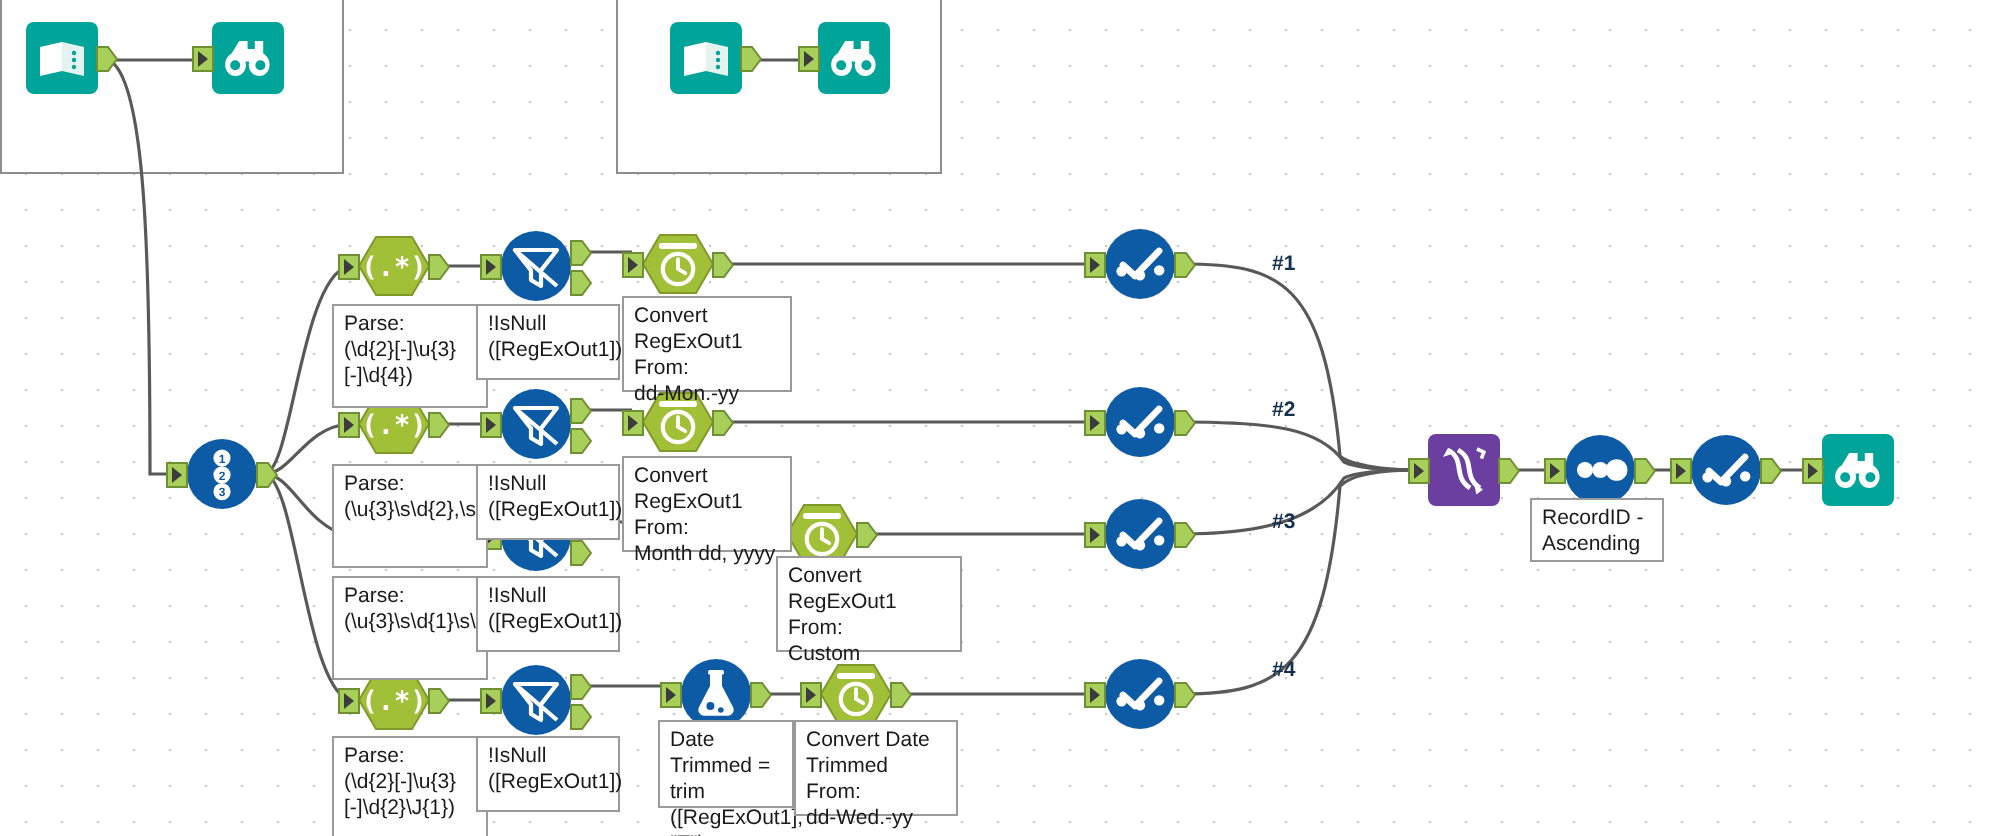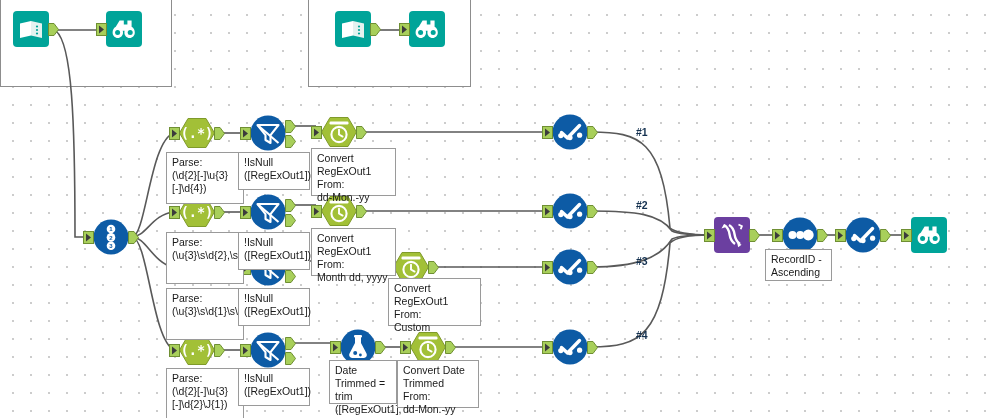--- a/index.html
+++ b/index.html
@@ -665,21 +665,21 @@
       <div class="note" style="left: 166px; top: 368px; width: 78px; height: 52px;">Parse:
 (\d{2}[-]\u{3}[-]\d{2}\J{1})</div>
       <div class="note" style="left: 238px; top: 368px; width: 72px; height: 38px;">!IsNull
 ([RegExOut1])</div>
       <div class="note" style="left: 329px; top: 360px; width: 68px; height: 44px;">Date Trimmed =
 trim
 ([RegExOut1],
 "T")</div>
       <div class="note" style="left: 397px; top: 360px; width: 82px; height: 48px;">Convert Date
 Trimmed From:
-dd-Mon.-yy</div>
+dd-Wed.-yy</div>
       <div class="note" style="left: 765px; top: 249px; width: 67px; height: 32px;">RecordID -
 Ascending</div>
     </div>
 
   <div id="conn-labels">
       <div class="conn-label" style="left: 636px; top: 126px;">#1</div>
       <div class="conn-label" style="left: 636px; top: 199px;">#2</div>
       <div class="conn-label" style="left: 636px; top: 255px;">#3</div>
       <div class="conn-label" style="left: 636px; top: 329px;">#4</div>
     </div>

